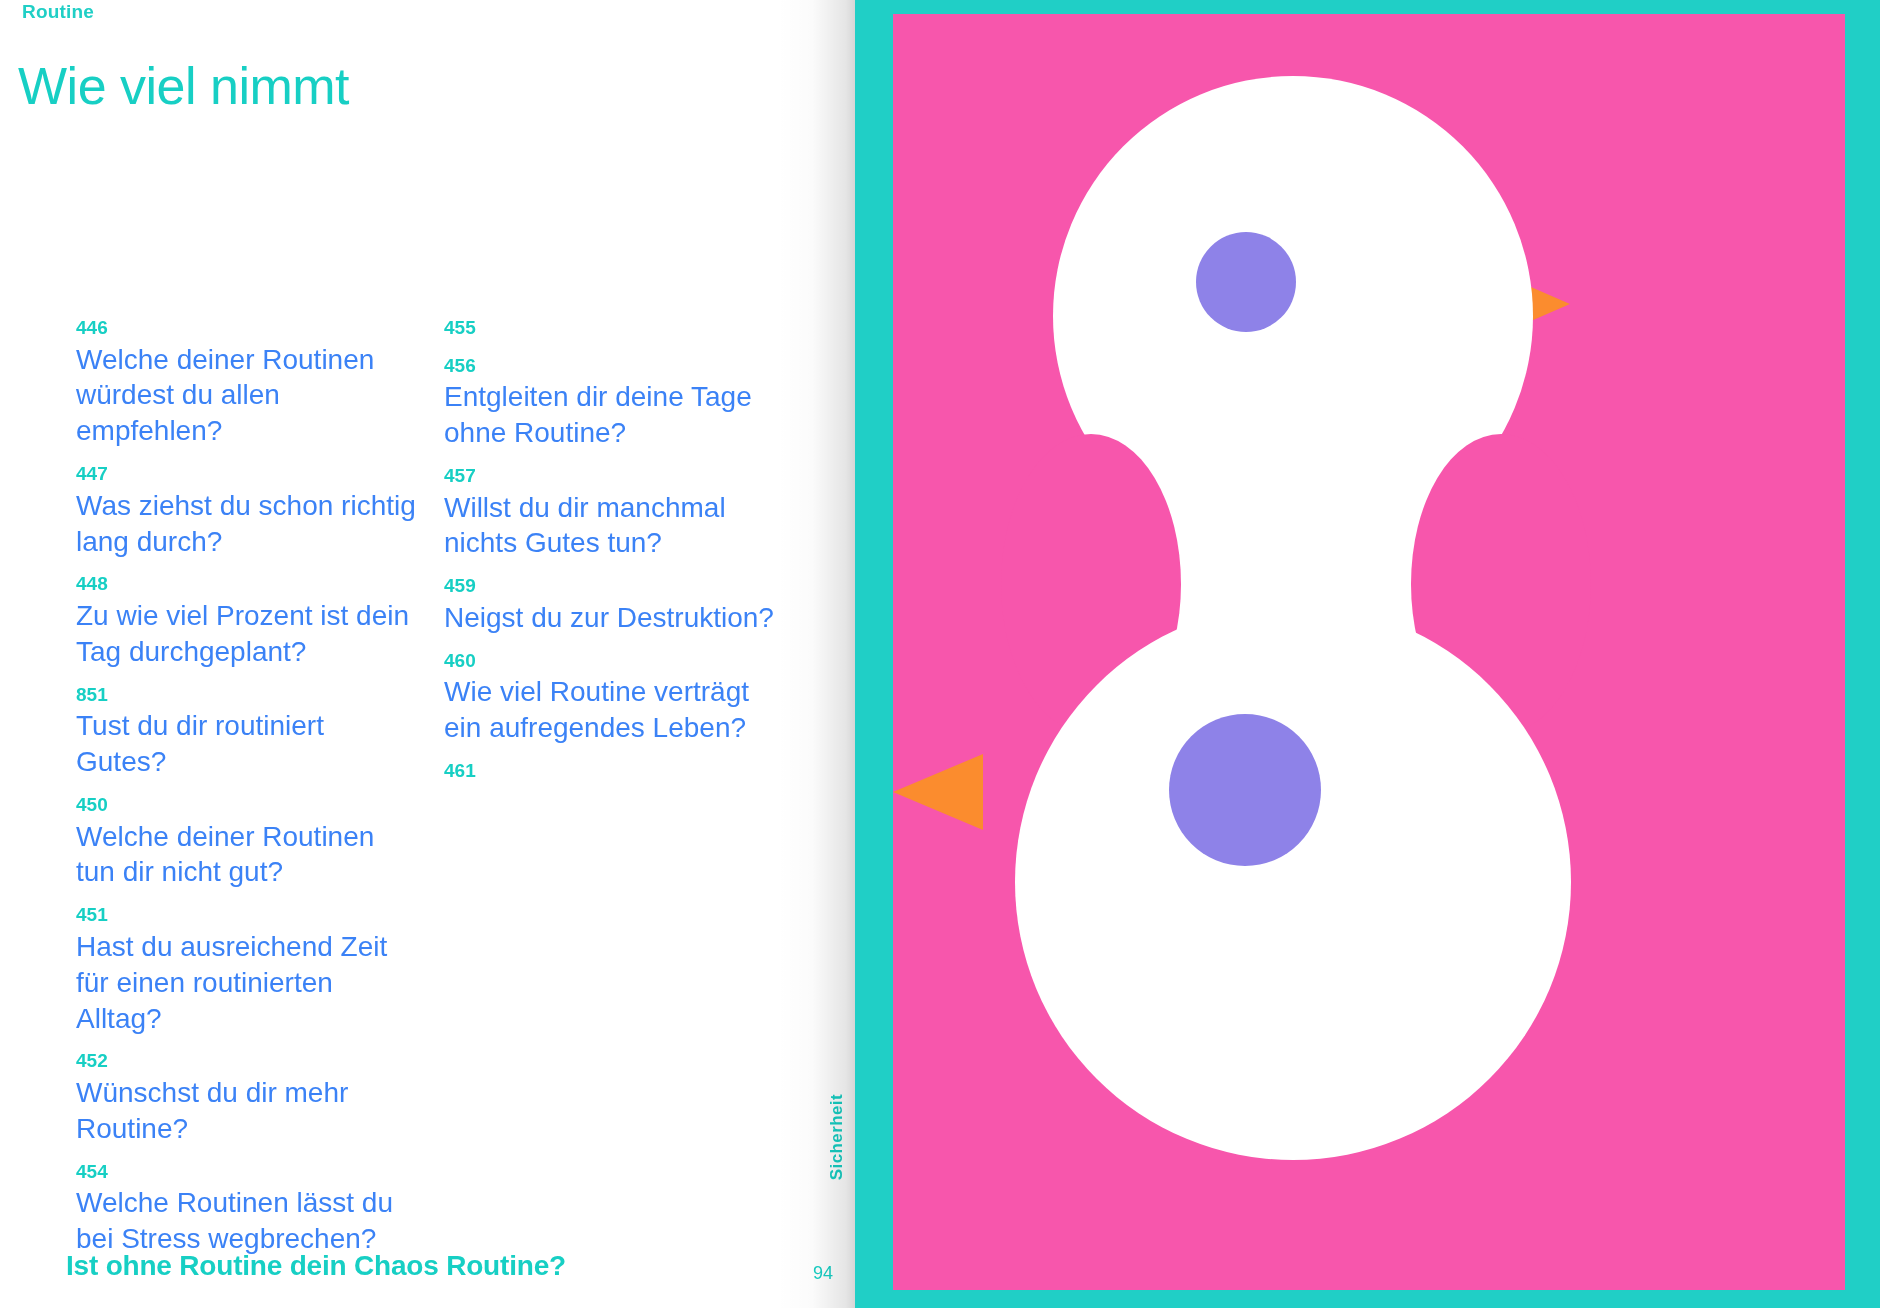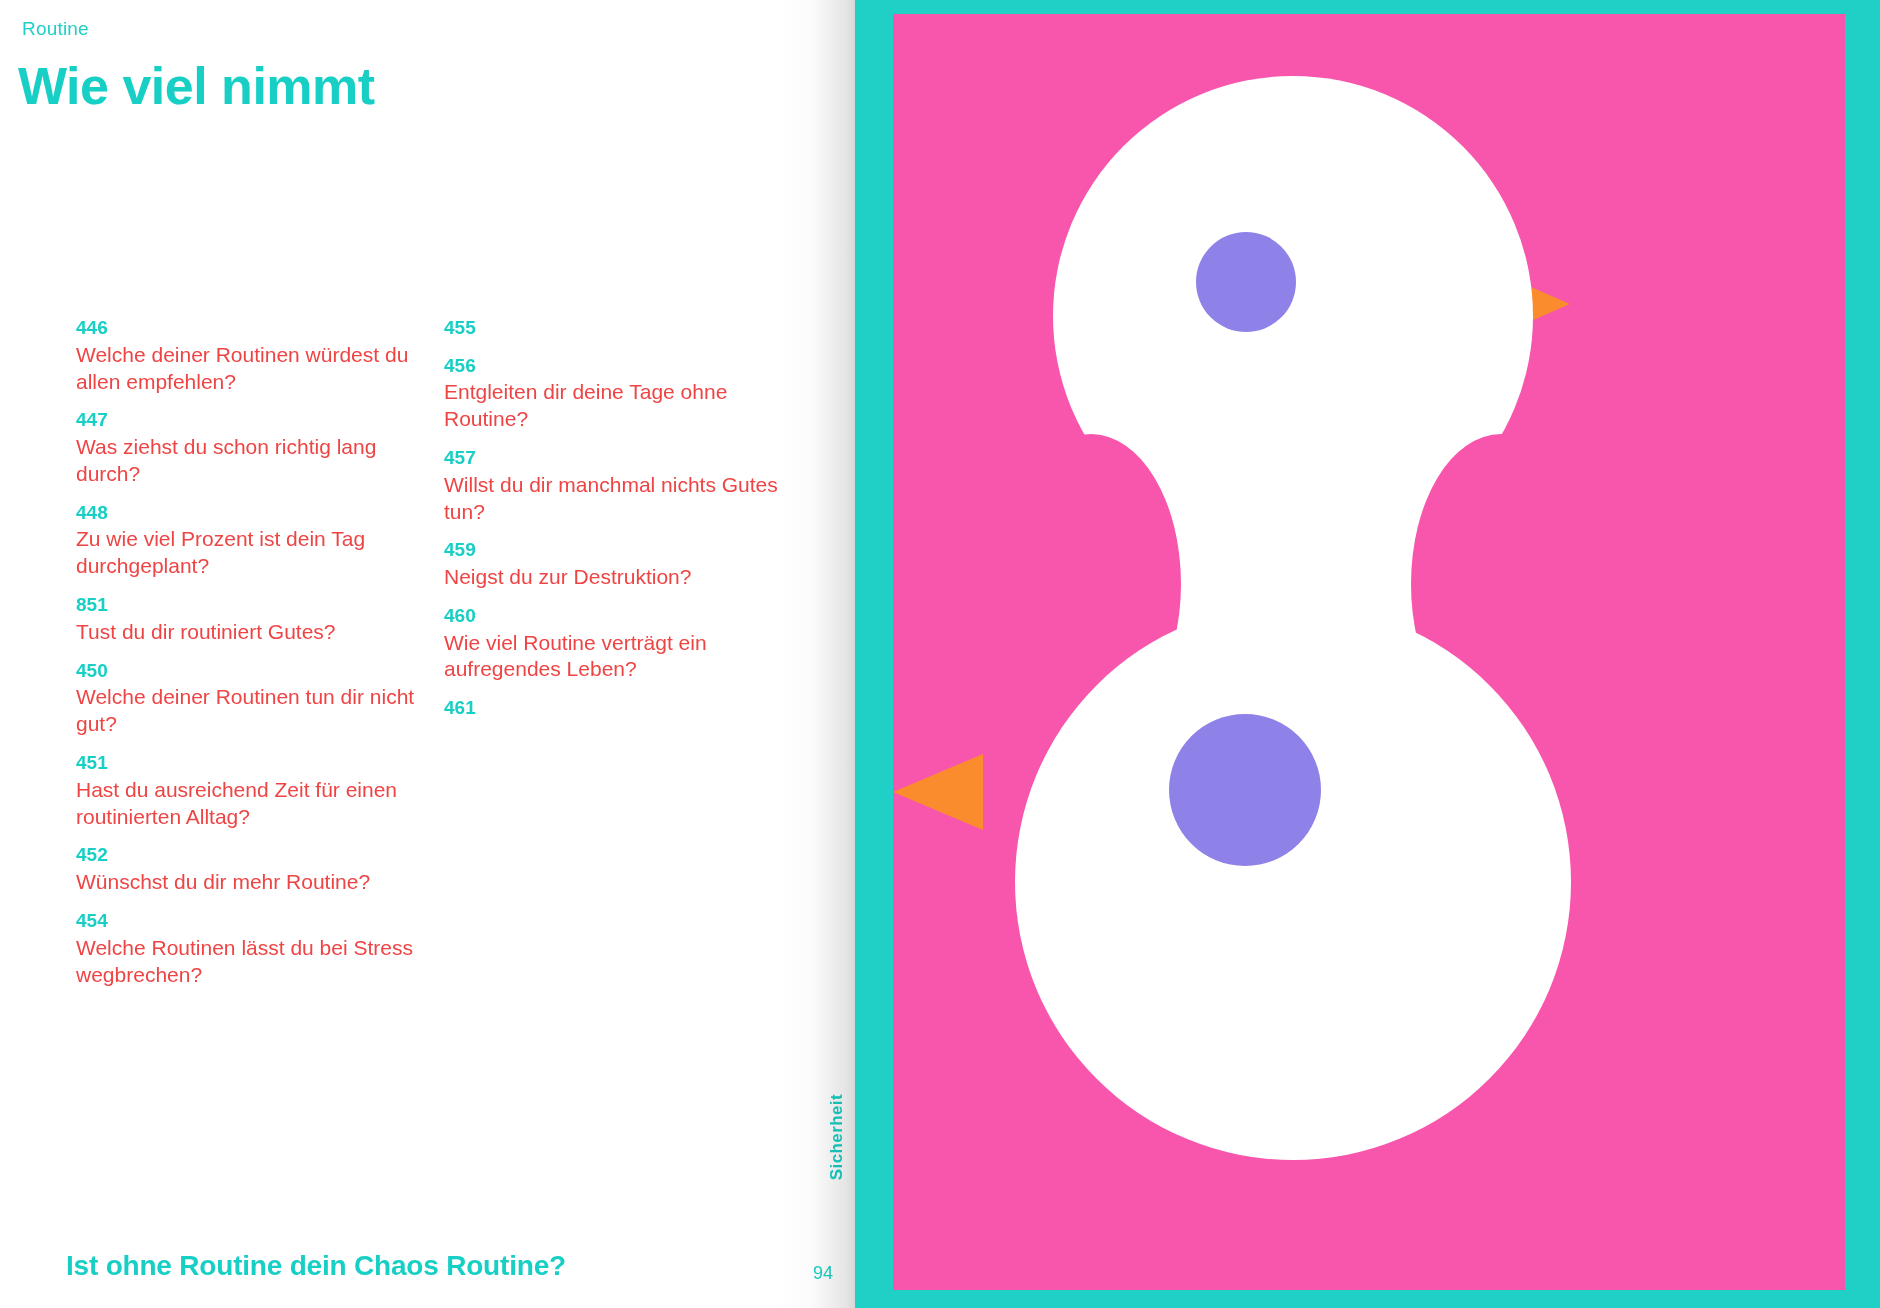--- a/index.html
+++ b/index.html
@@ -23,35 +23,35 @@
   .page-left {
     position: relative;
     width: 855px;
     height: 1308px;
     background: #ffffff;
     flex: 0 0 auto;
   }
   .kicker {
     position: absolute;
     left: 22px;
-    top: 18px;
+    top: 1px;
     font-size: 19px;
-    font-weight: normal;
+    font-weight: bold;
     color: #20cfc6;
     letter-spacing: 0.2px;
     text-align: right;
   }
   .headline {
     position: absolute;
     left: 18px;
     top: 58px;
     width: 820px;
     font-size: 52px;
     line-height: 1.08;
-    font-weight: bold;
+    font-weight: normal;
     color: #17cfc4;
     letter-spacing: -0.5px;
   }
   .headline .l2 { display: block; }
 
   .columns {
     position: absolute;
     left: 76px;
     top: 315px;
     width: 740px;
@@ -65,23 +65,23 @@
     margin-bottom: 12px;
   }
   .qnum {
     font-size: 19px;
     font-weight: bold;
     color: #17cfc4;
     line-height: 1.35;
     margin-bottom: 1px;
   }
   .qtext {
-    font-size: 21px;
+    font-size: 28px;
     line-height: 1.28;
-    color: #ef4444;
+    color: #3b82f6;
   }
   .footline {
     position: absolute;
     left: 22px;
     bottom: 26px;
     font-size: 28px;
     font-weight: bold;
     color: #17cfc4;
     letter-spacing: -0.2px;
     margin-left: 44px;

